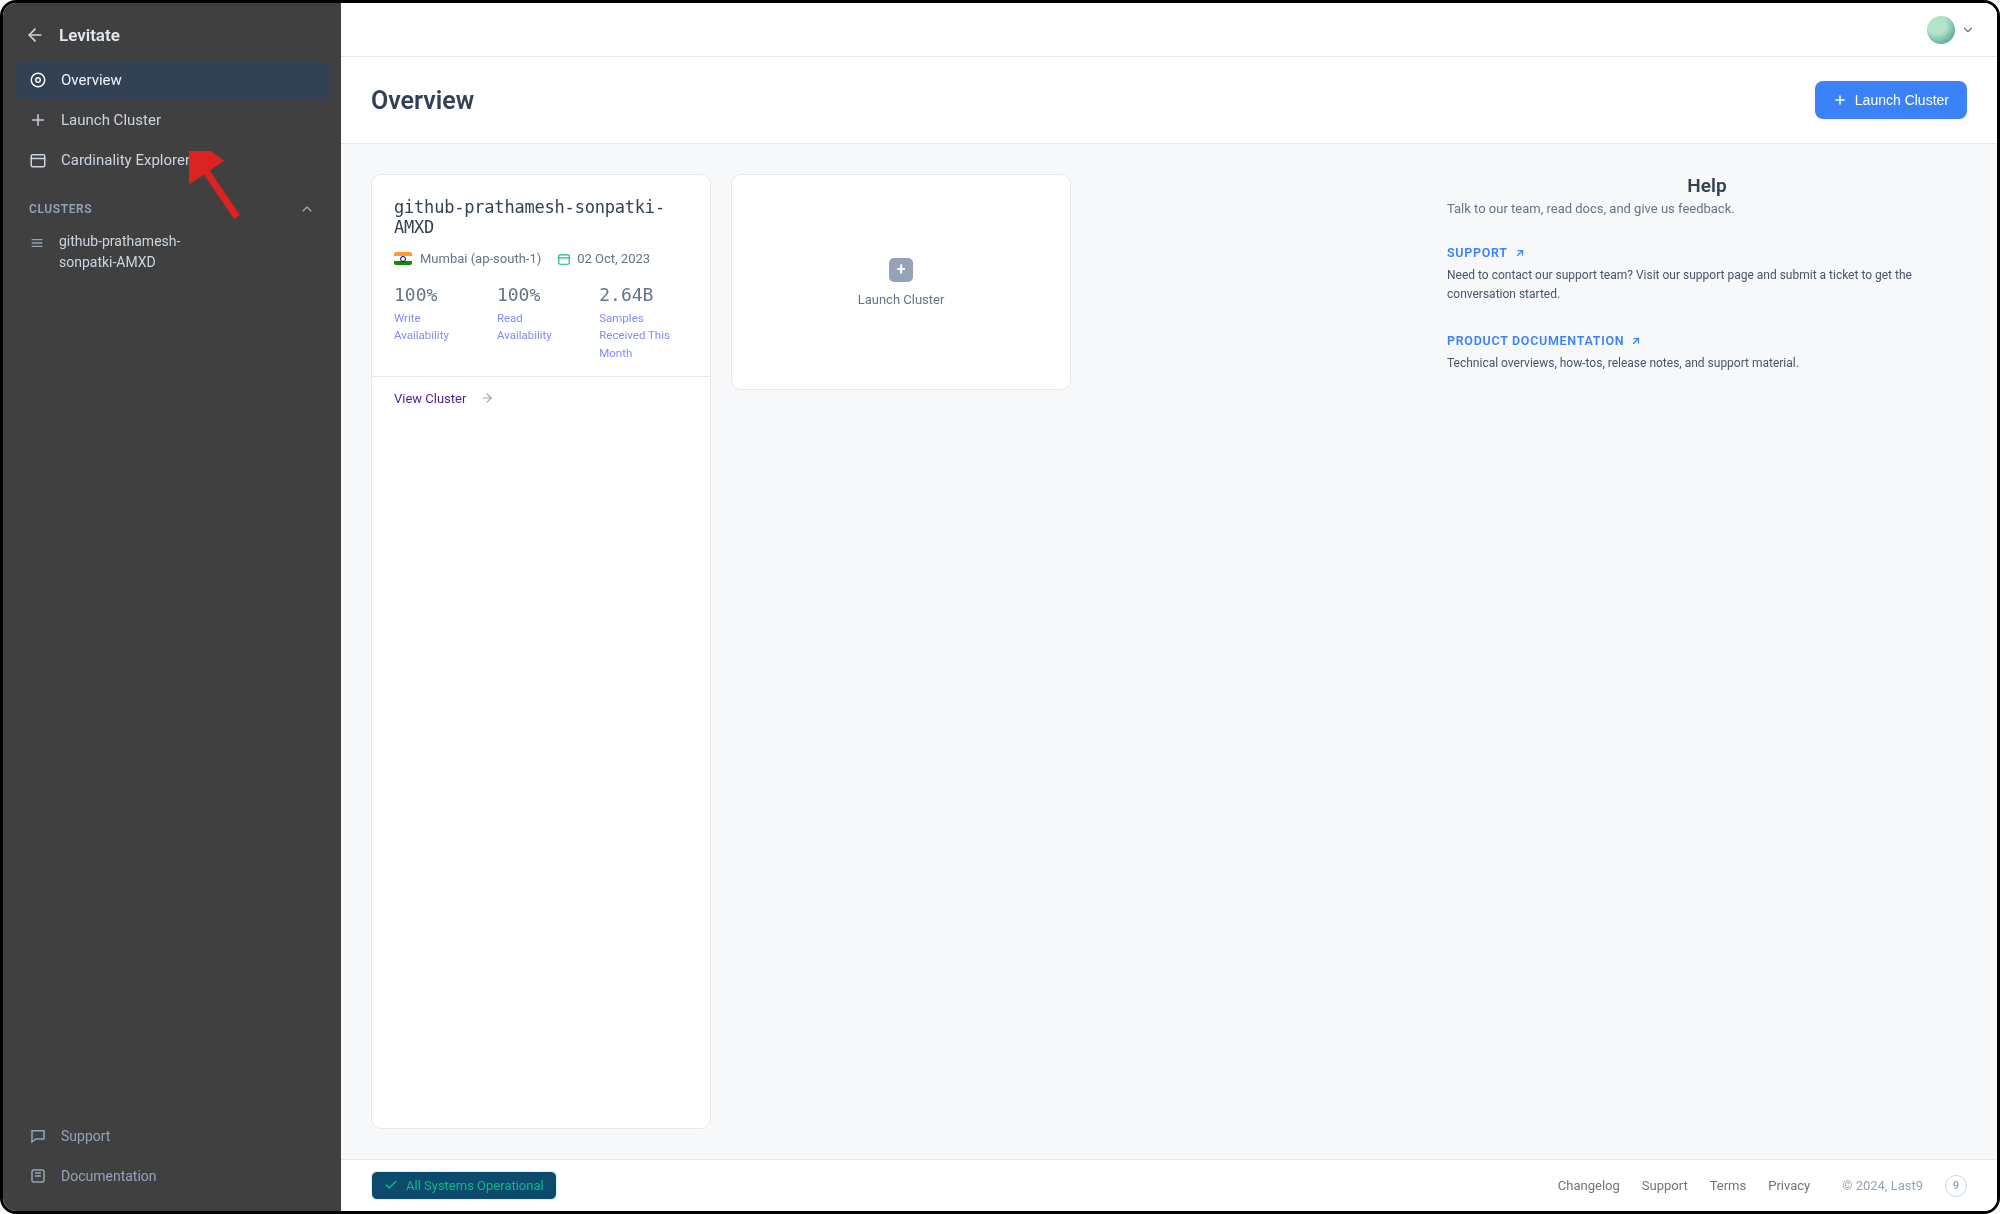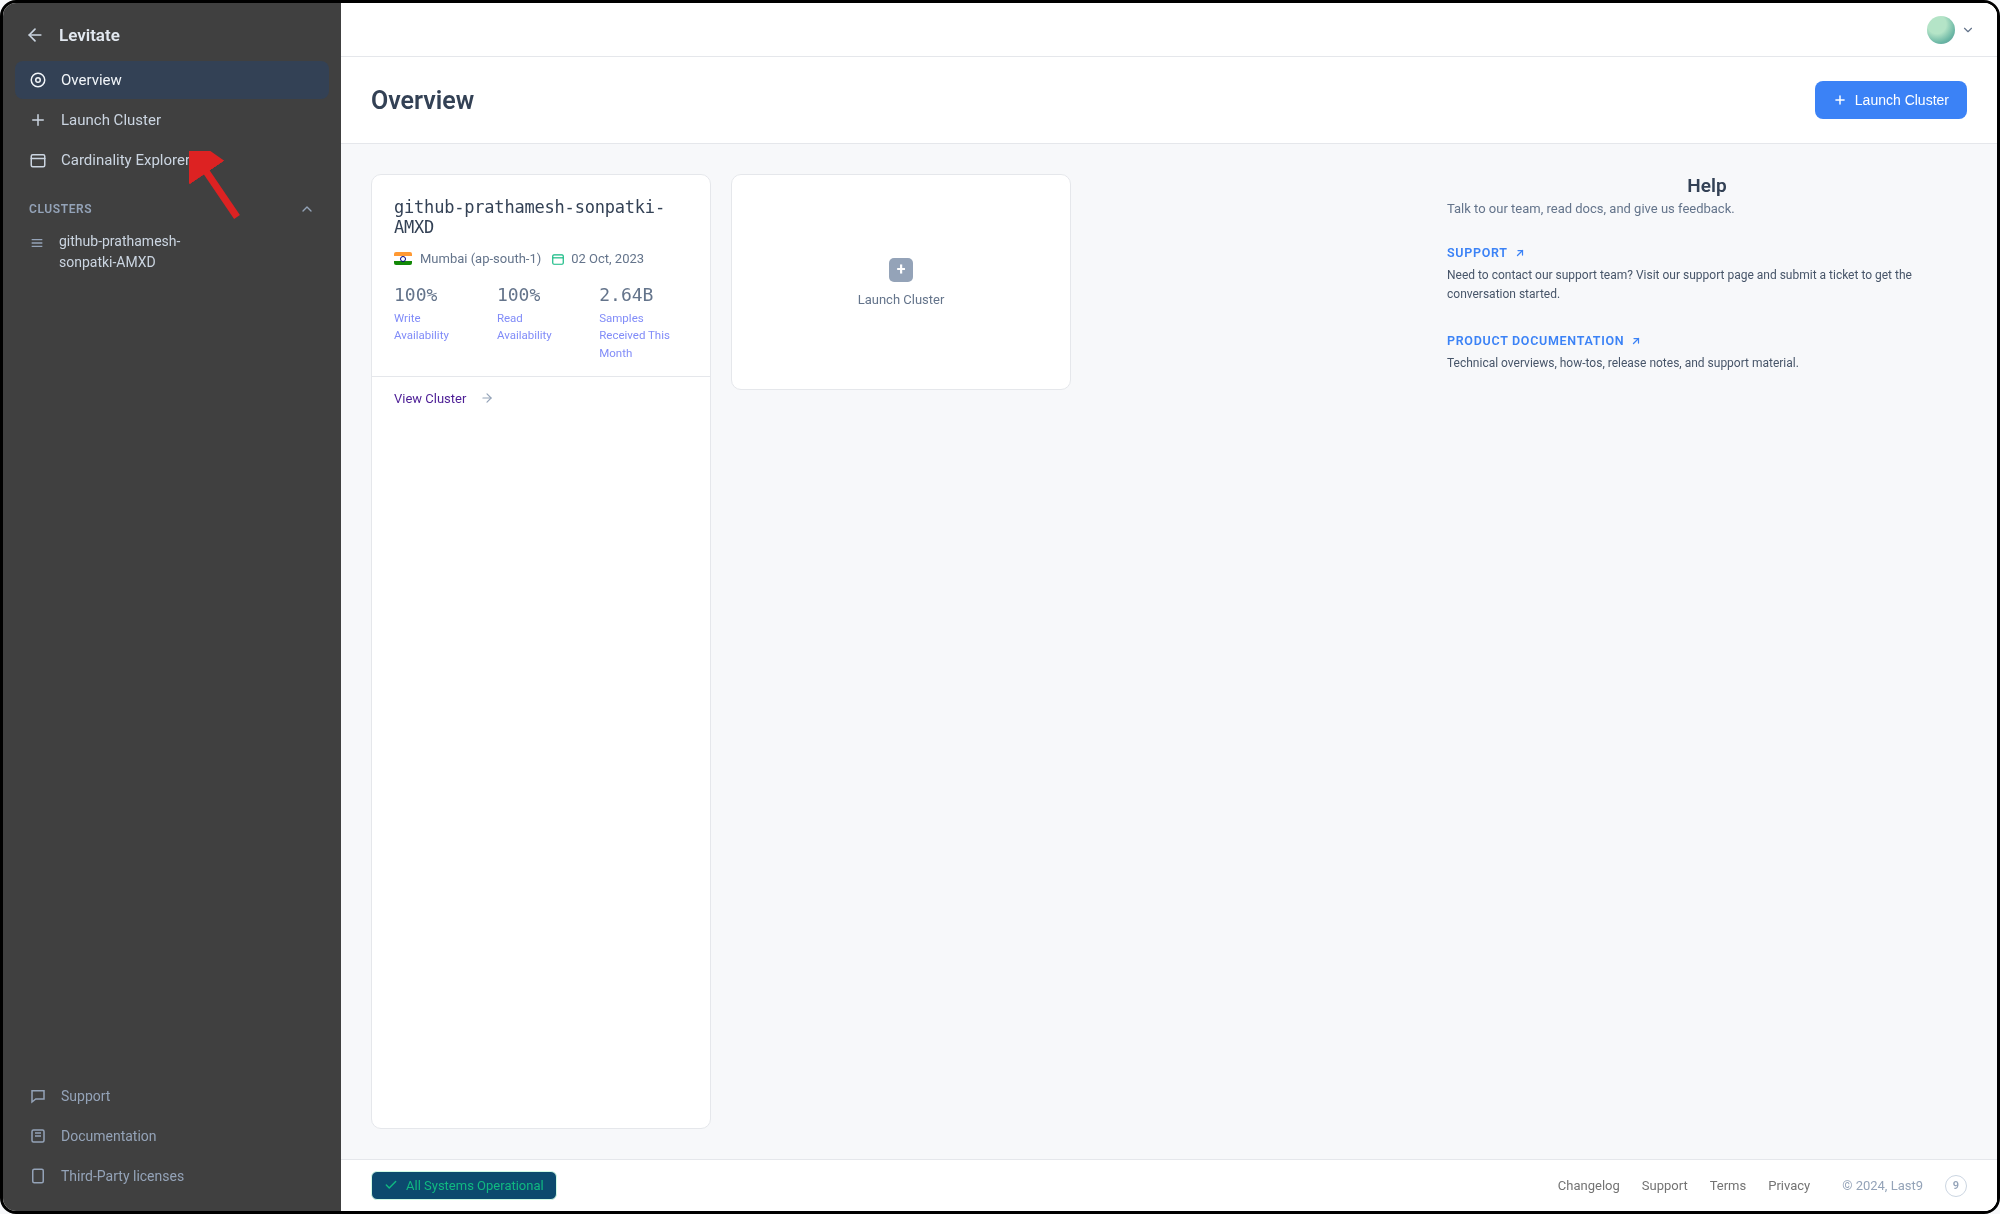--- a/index.html
+++ b/index.html
@@ -165,21 +165,21 @@
   font-family: ui-monospace, "SFMono-Regular", Menlo, monospace;
   font-size: 17px;
   font-weight:500;
   color:#334155;
   margin-bottom:14px;
   letter-spacing:-0.2px;
 }
 .card-meta {
   display:flex;
   align-items:center;
-  gap:10px;
+  gap:16px;
   color:#64748b;
   font-size:13px;
   margin-bottom:18px;
 }
 .flag {
   width:18px; height:13px;
   background: linear-gradient(to bottom, #ff9933 33%, #fff 33%, #fff 66%, #128807 66%);
   position:relative;
   border-radius:2px;
 }
@@ -348,26 +348,20 @@
           </svg>
         <span>Support</span>
       </div>
       <div class="nav-item">
         <svg viewBox="0 0 24 24" fill="none" stroke="currentColor" stroke-width="2">
             <rect x="4" y="4" width="16" height="16" rx="2"></rect>
             <line x1="8" y1="8" x2="16" y2="8"></line>
             <line x1="8" y1="12" x2="16" y2="12"></line>
           </svg>
         <span>Documentation</span>
-      </div>
-      <div class="nav-item">
-        <svg viewBox="0 0 24 24" fill="none" stroke="currentColor" stroke-width="2">
-            <rect x="5" y="3" width="14" height="18" rx="2"></rect>
-          </svg>
-        <span>Third-Party licenses</span>
       </div>
     </div>
   </div>
 
   <div class="main">
     <div class="topbar">
       <div class="avatar-menu">
         <div class="avatar"></div>
         <svg width="14" height="14" viewBox="0 0 24 24" fill="none" stroke="#64748b" stroke-width="2" stroke-linecap="round" stroke-linejoin="round">
             <polyline points="6 9 12 15 18 9"></polyline>

